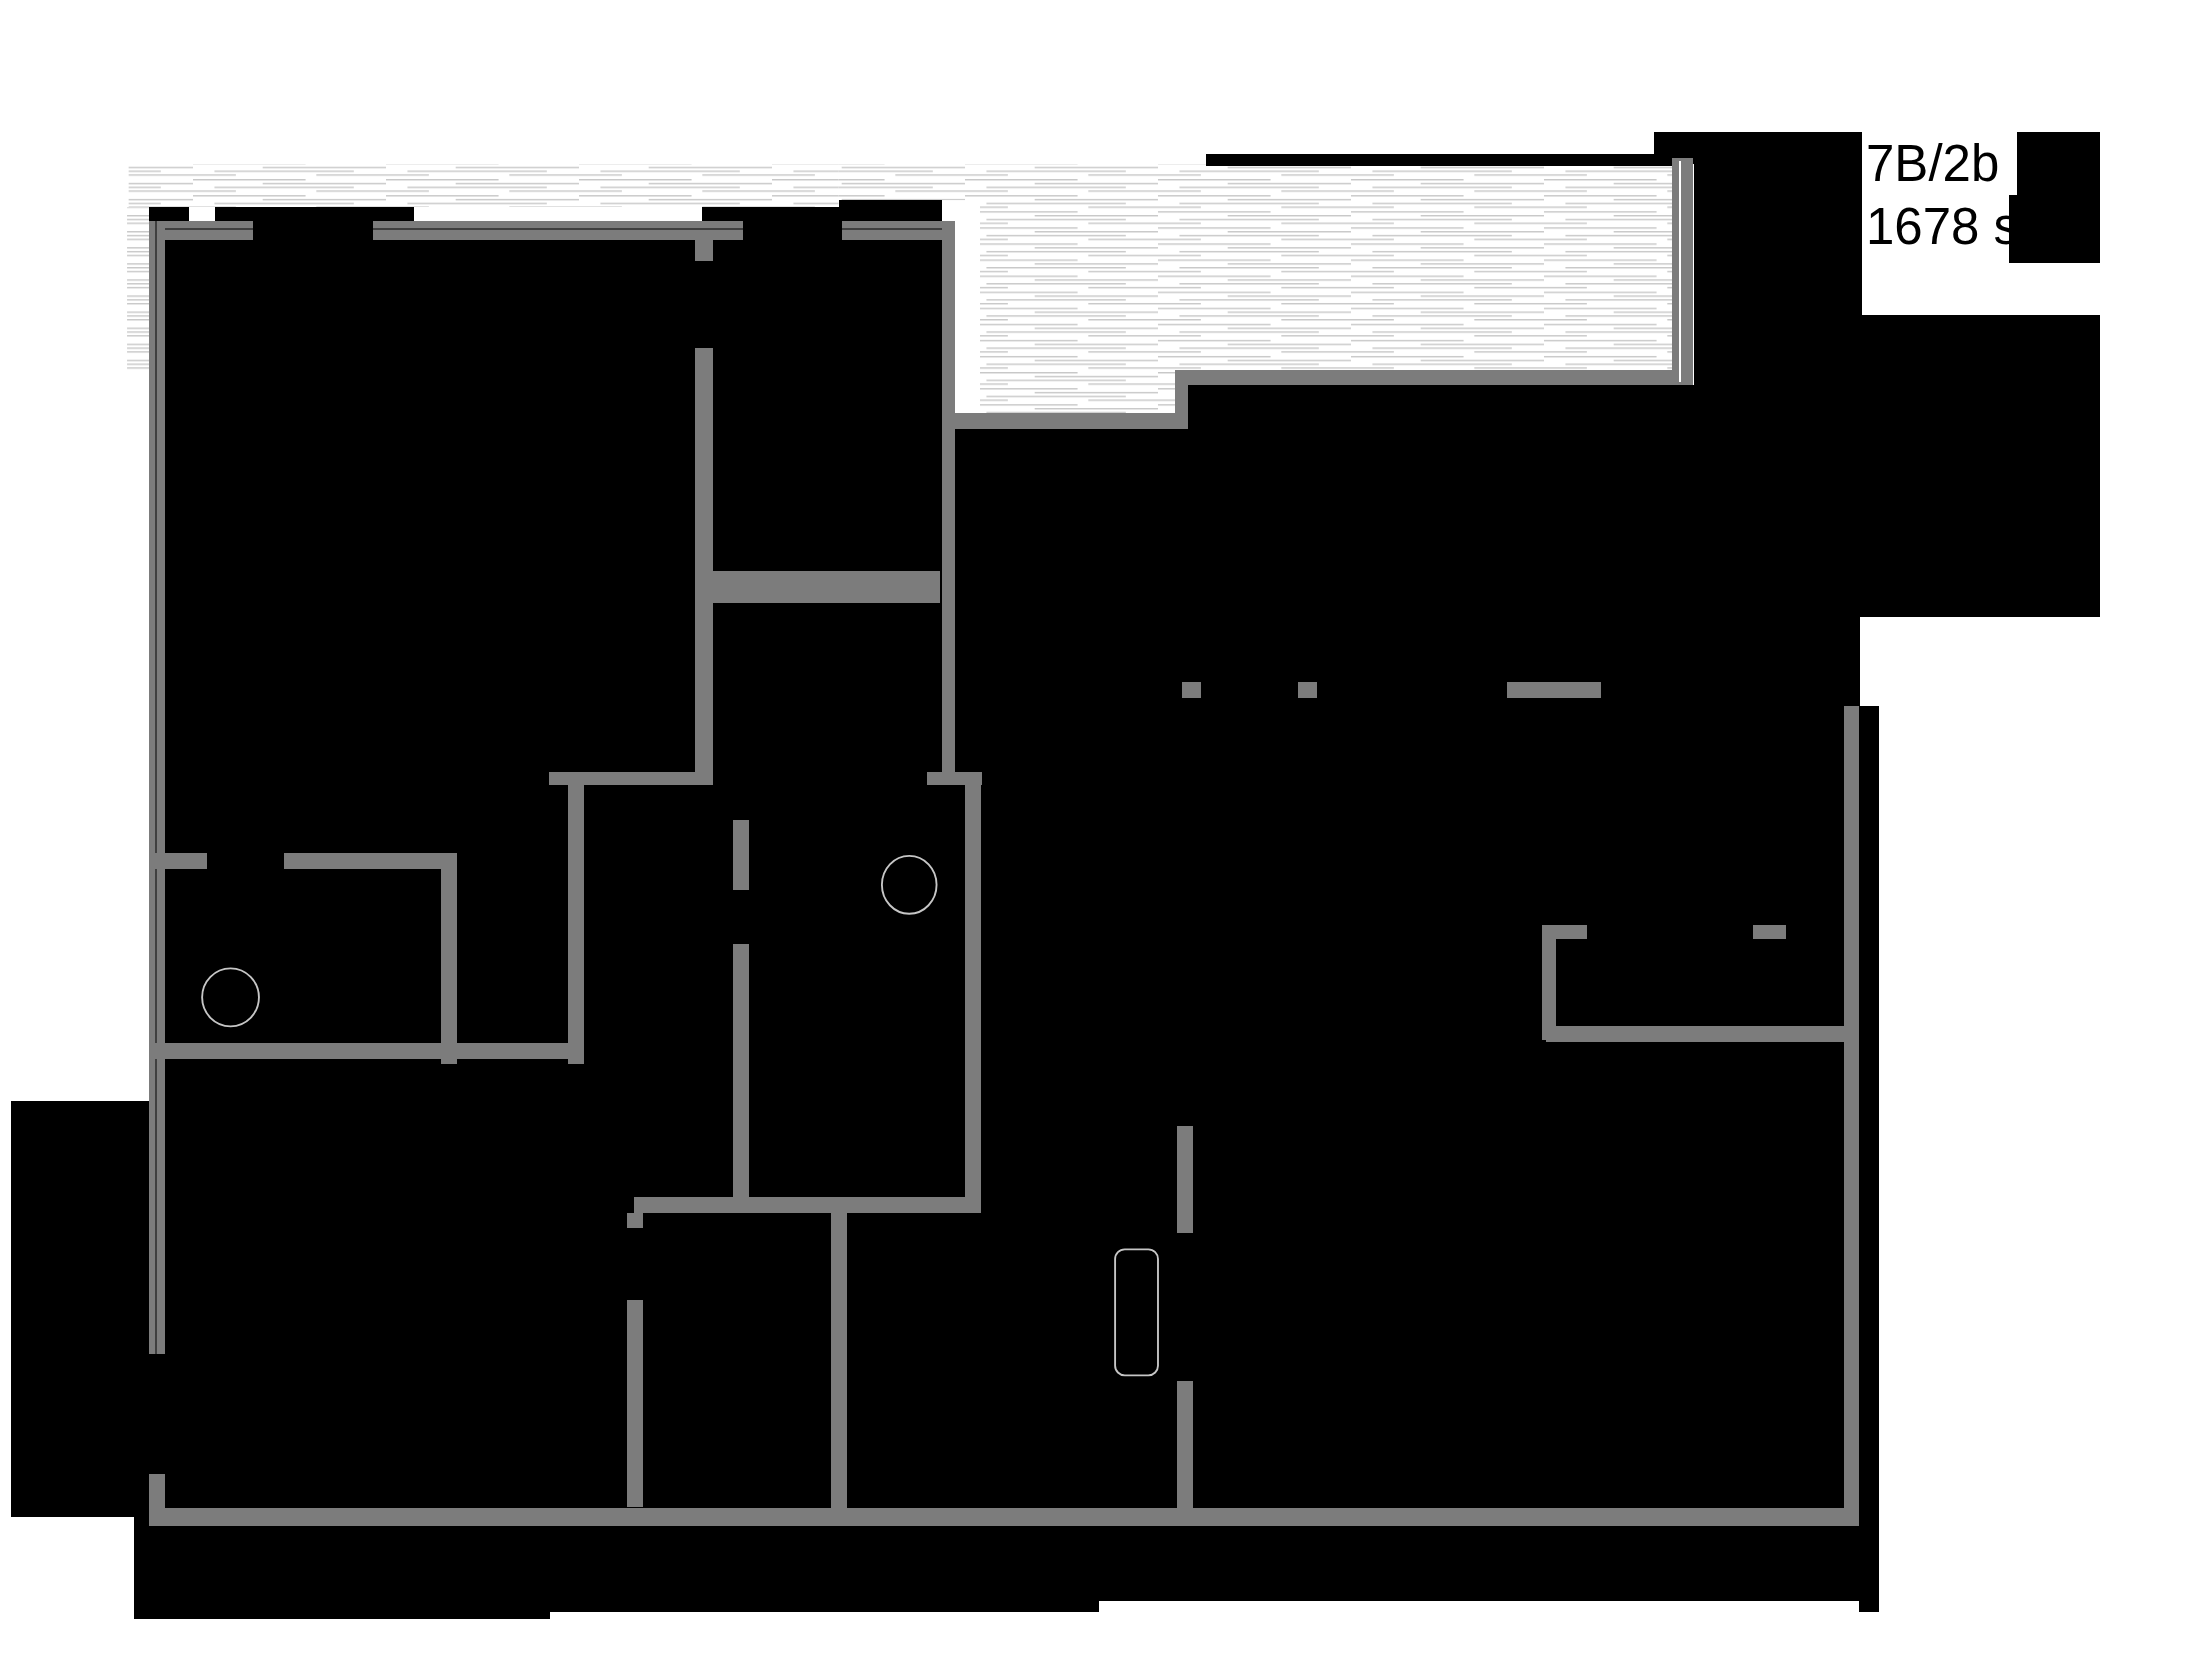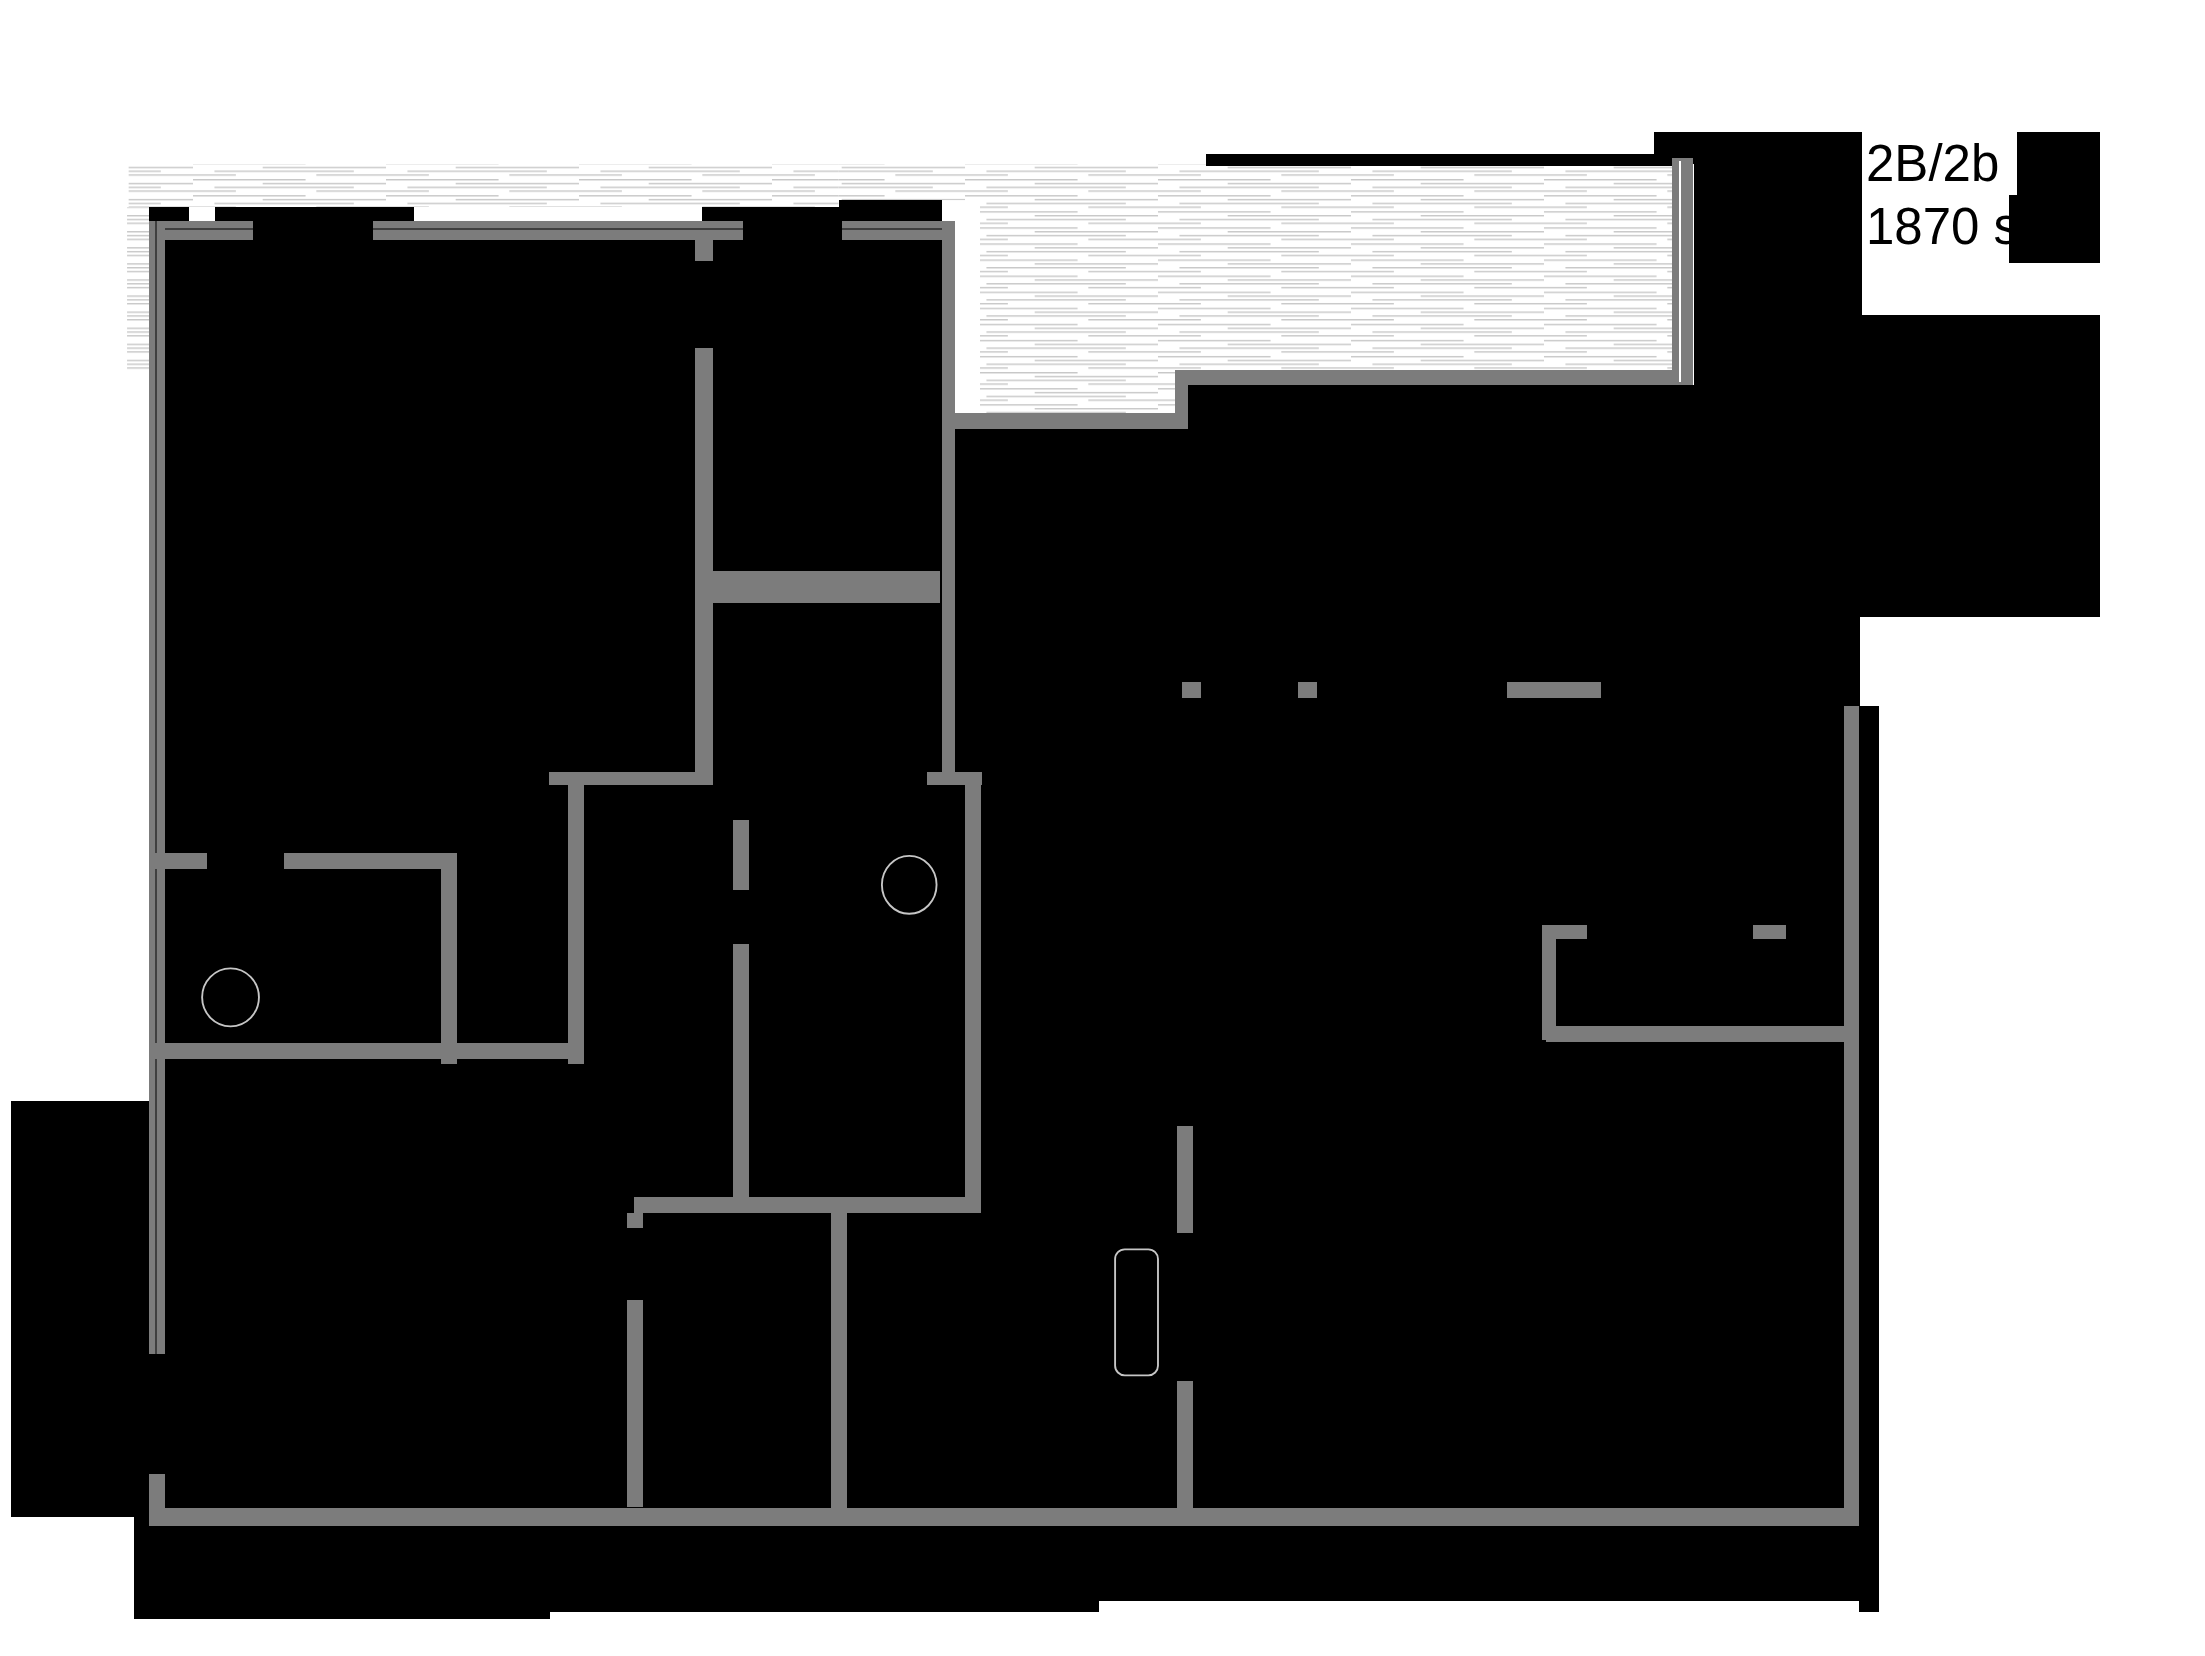--- a/index.html
+++ b/index.html
@@ -99,22 +99,22 @@
 
   <div class="p" style="left:189px;top:207px;width:26px;height:14px;"></div>
   <div class="p" style="left:414px;top:207px;width:288px;height:14px;"></div>
 
   <div class="p" style="left:1862px;top:132px;width:238px;height:183px;"></div>
   <div class="b" style="left:2017px;top:132px;width:83px;height:63px;"></div>
   <div class="b" style="left:2009px;top:195px;width:91px;height:68px;"></div>
   <div class="b" style="left:1862px;top:315px;width:238px;height:83px;"></div>
 
   <div class="label">
-    <span>2B/2b</span>
-    <span>1870 sqft</span>
+    <span>7B/2b</span>
+    <span>1678 sqft</span>
   </div>
 
   <svg width="2205" height="1657" viewBox="0 0 4113 3090">
     <g fill="none" stroke="#c6c6c6" stroke-width="3.5" class="fixture-stroke">
       <ellipse cx="430" cy="1860" rx="53" ry="54"></ellipse>
       <ellipse cx="1696" cy="1650" rx="51" ry="54"></ellipse>
       <rect x="2080" y="2330" width="80" height="235" rx="18"></rect>
     </g>
   </svg>
 

